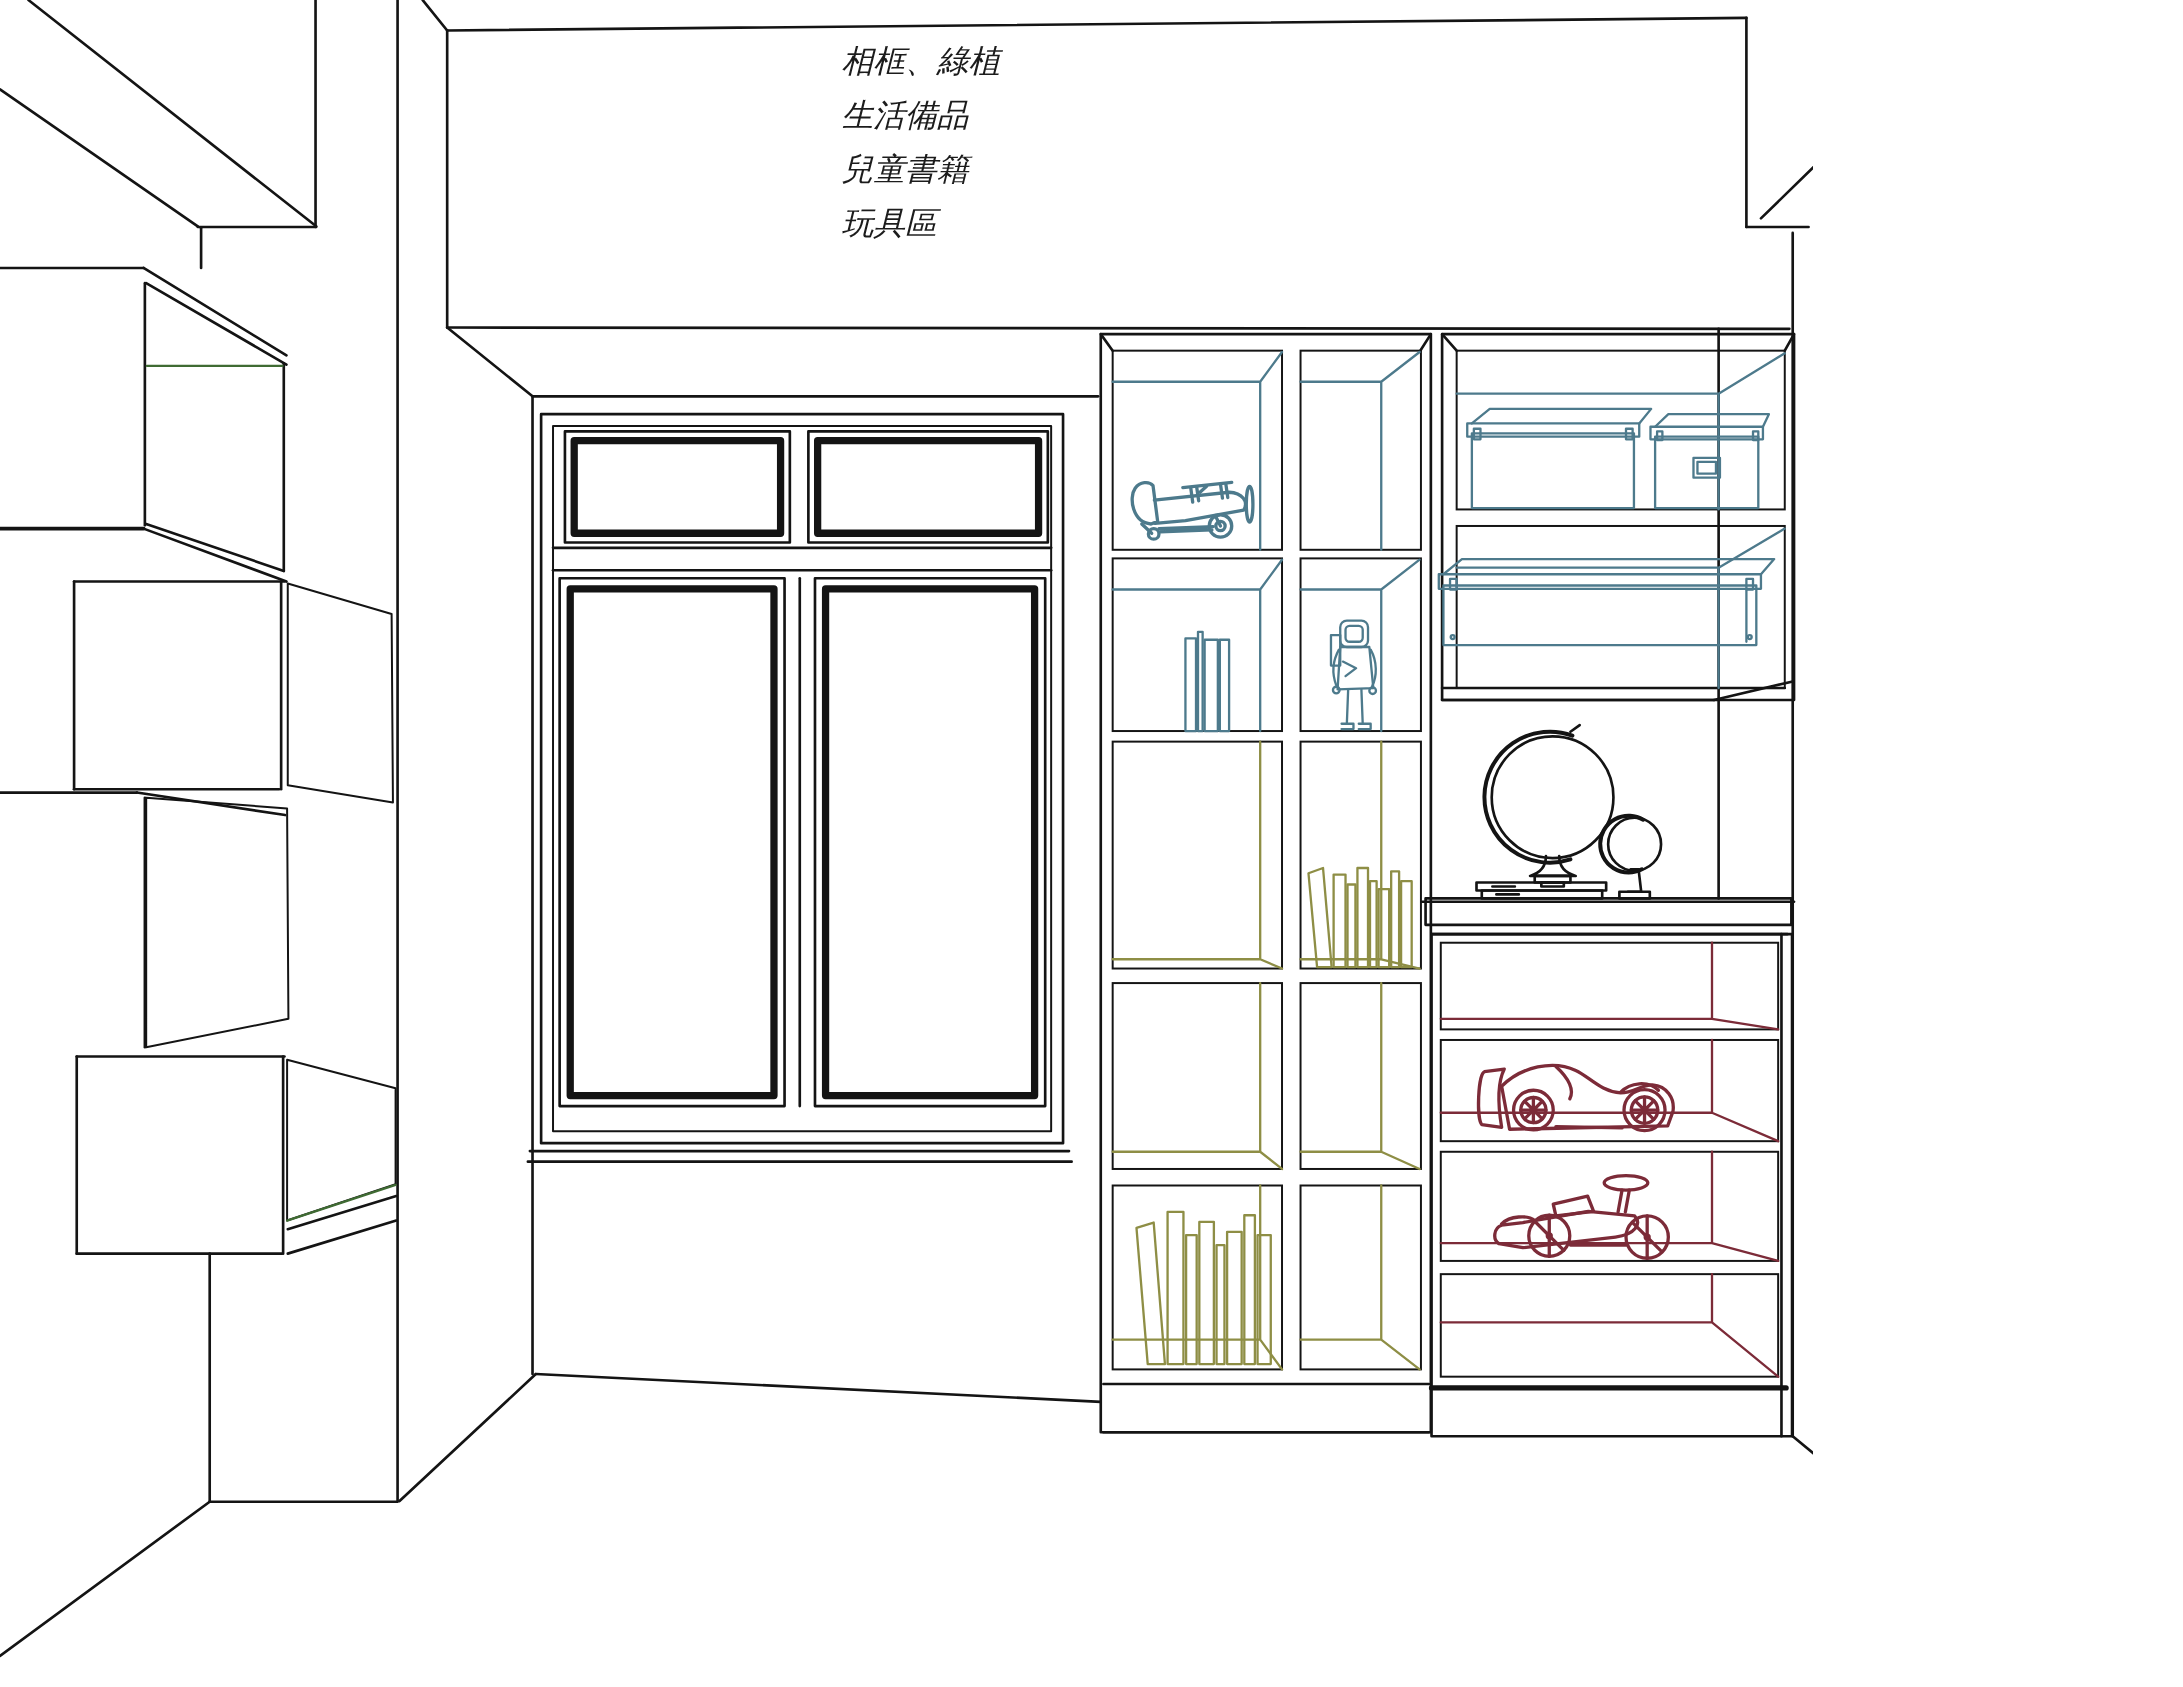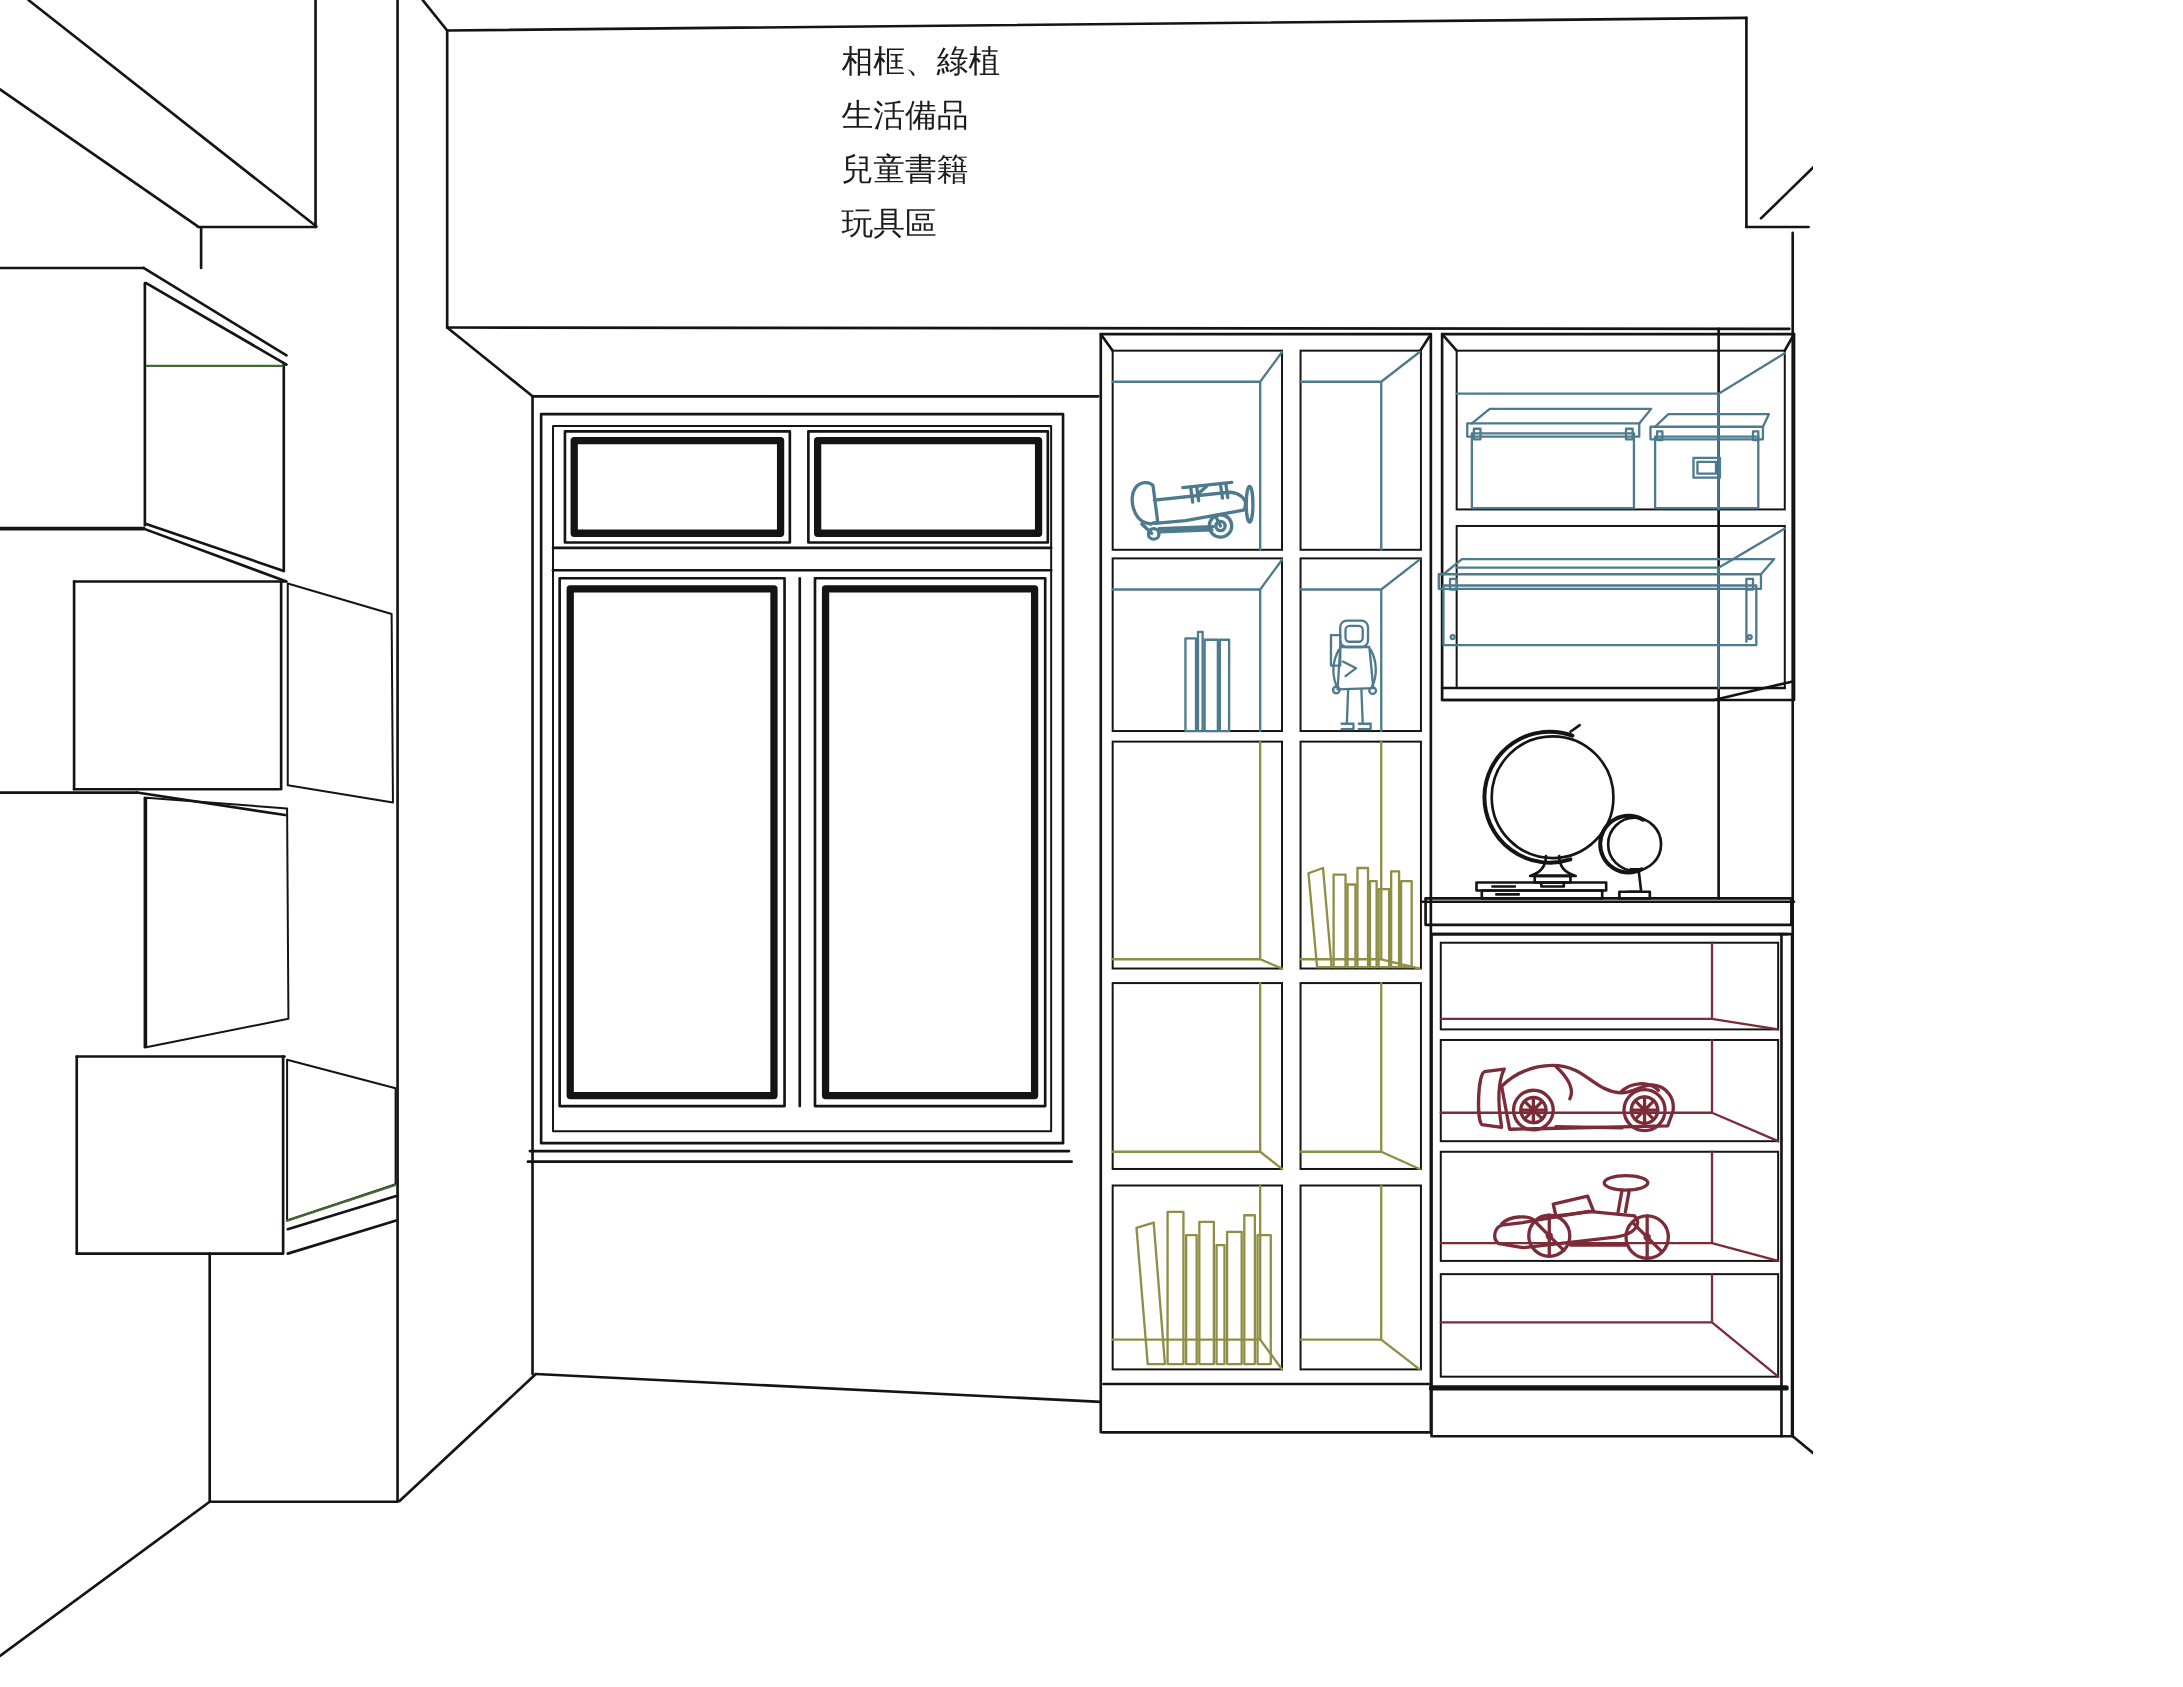--- a/index.html
+++ b/index.html
@@ -1,17 +1,17 @@
 <!DOCTYPE html>
 <html style="font-size:10.6px"><head>
 <meta charset="utf-8">
 <style>
   html,body{margin:0;padding:0;background:#ffffff;}
   .stage{position:relative;width:1813px;height:1687px;background:#ffffff;overflow:hidden;
-         font-family:"Liberation Sans", sans-serif;}
+         font-family:"Liberation Sans", sans-serif;font-style:italic;}
   svg{position:absolute;inset:0;display:block;}
   svg *{fill:none;}
   .ln{stroke-width:4;stroke-linecap:round;stroke-linejoin:round;} .w3{stroke-width:3;} .w6{stroke-width:6;} .w8{stroke-width:8;} .w11{stroke-width:11;}
   .item{stroke-width:5;stroke-linecap:round;stroke-linejoin:round;}
   .thin{stroke-width:3.5;stroke-linecap:round;stroke-linejoin:round;}
   .legend-label{font-size:48px;fill:#1c1c1c;}
 </style>
 </head>
 <body>
 

